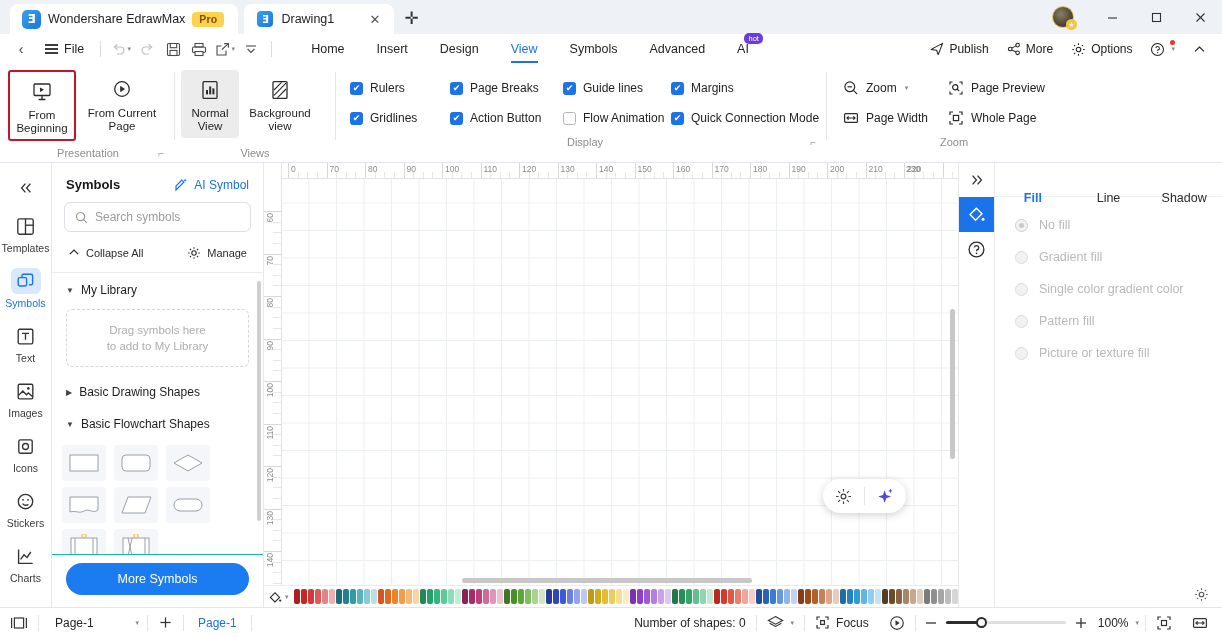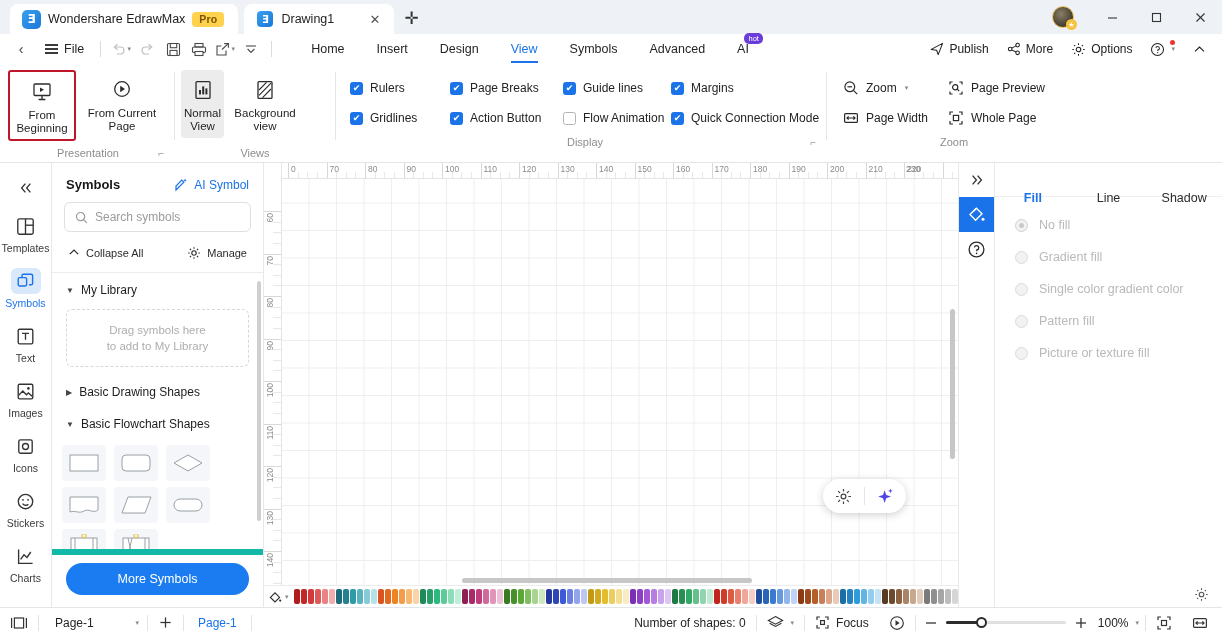--- a/index.html
+++ b/index.html
@@ -185,21 +185,21 @@
   .droparea {
     margin: 10px 14px 4px; height: 58px; border: 1px dashed #d7d7d7; border-radius: 6px;
     display: flex; flex-direction: column; align-items: center; justify-content: center;
     color: #aeaeae; font-size: 11.5px; line-height: 16px; text-align: center;
   }
   .shapegrid { display: flex; flex-wrap: wrap; padding: 6px 10px 0; gap: 6px 8px; }
   .shapecell {
     width: 44px; height: 36px; background: #f4f6f9; border-radius: 4px;
     display: flex; align-items: center; justify-content: center; cursor: pointer; position: relative;
   }
-  .sp-foot { padding: 8px 14px 12px; background: #fff; border-top: 6px solid #14b8a6; text-align: right; }
+  .sp-foot { padding: 8px 14px 12px; background: #fff; border-top: 1px solid #14b8a6; text-align: right; }
   .morebtn {
     height: 32px; background: #1a7cf0; color: #fff; border-radius: 16px;
     display: flex; align-items: center; justify-content: center; font-size: 12.5px; cursor: pointer;
   }
 
   
   .canvasarea { flex: 1; display: flex; flex-direction: column; min-width: 0; position: relative; background: #fff; }
   .ruler-top {
     height: 16px; display: flex; background: #fff; border-bottom: 1px solid #e4e4e4;
     position: relative; flex: 0 0 16px;
@@ -481,21 +481,21 @@
       <div class="rgroup-label" style="width:160px;">
         <span>Presentation</span>
         <span class="dlg">⌐</span>
       </div>
     </div>
 
     <div class="rsep"></div>
 
     <div class="rgroup" style="padding-left:6px;">
       <div class="rgroup-body">
-        <div class="bigbtn selected" style="width:43px;">
+        <div class="bigbtn selected" style="width:58px;">
           <span class="bigicon">
             <svg width="20" height="20" viewBox="0 0 20 20">
                 <rect x="3" y="1.6" width="14" height="16.8" rx="1" fill="none" stroke="#2b2b2b" stroke-width="1.3"></rect>
                 <rect x="6" y="10" width="2" height="4.4" fill="#2b2b2b"></rect>
                 <rect x="9.2" y="6.4" width="2" height="8" fill="#2b2b2b"></rect>
                 <rect x="12.4" y="8.4" width="2" height="6" fill="#2b2b2b"></rect>
               </svg>
           </span>
           <span>Normal View</span>
         </div>

